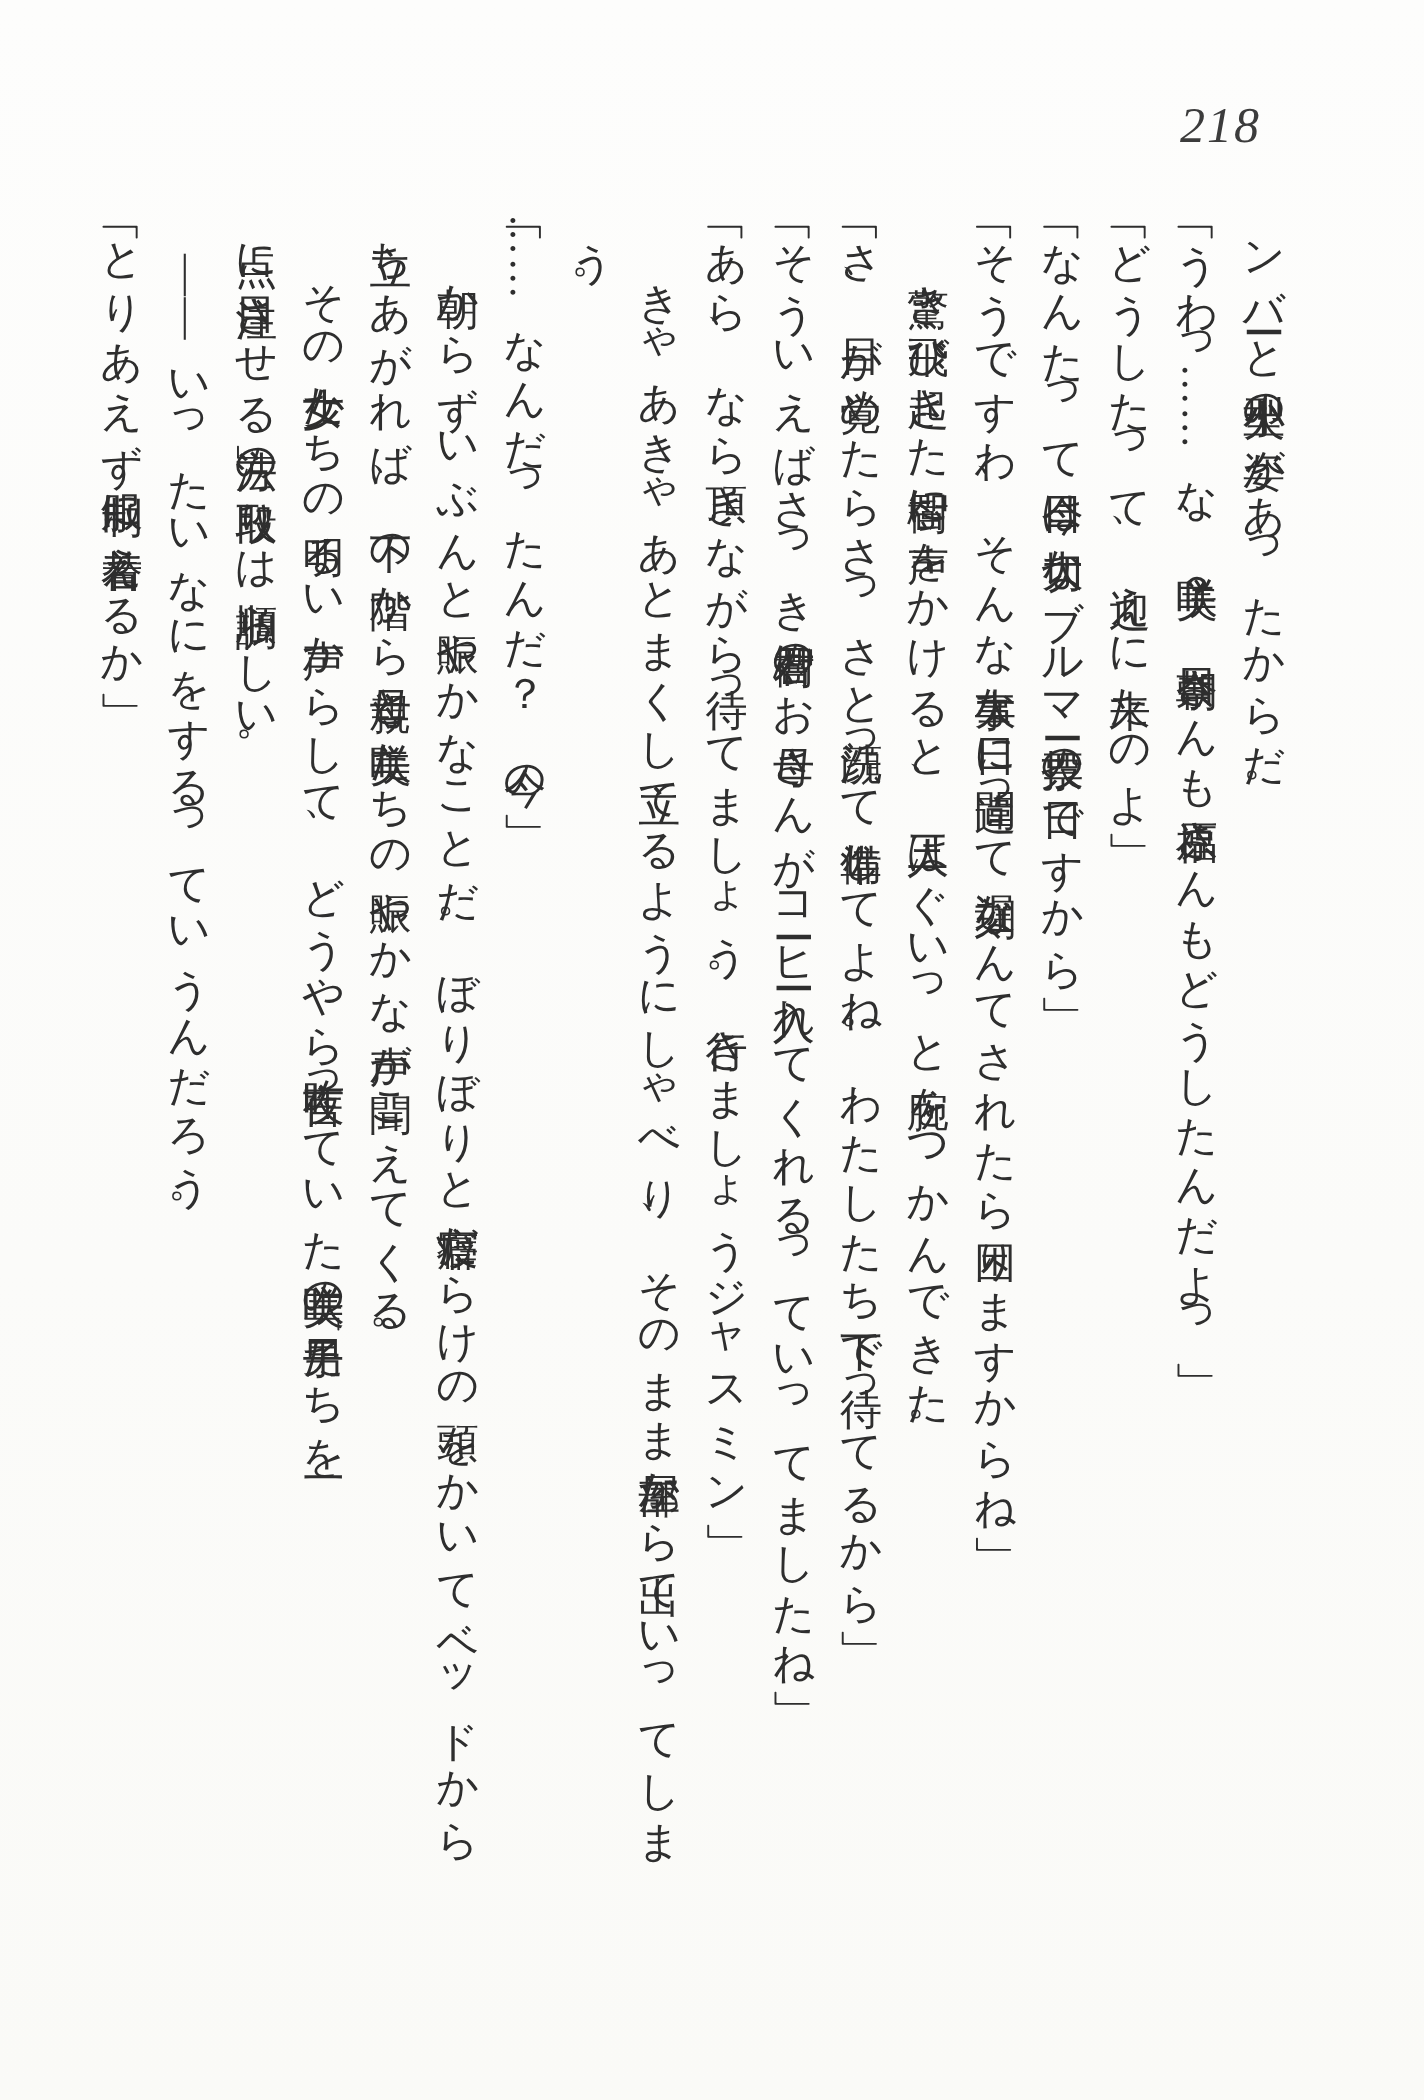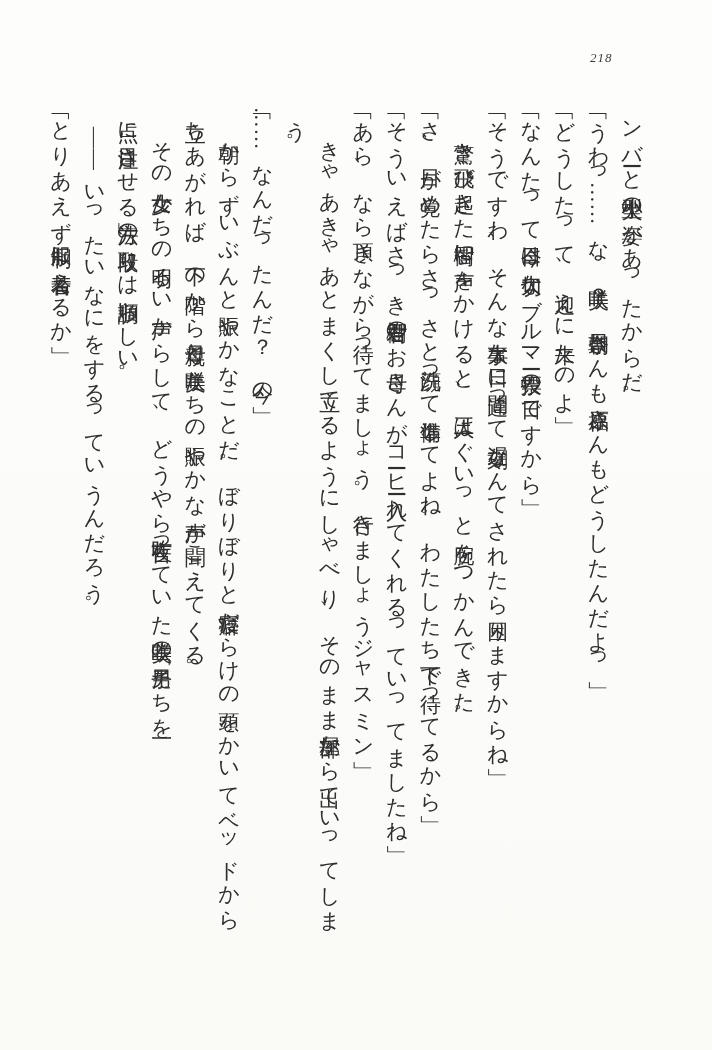--- a/index.html
+++ b/index.html
@@ -16,21 +16,21 @@
   }
   .page {
     position: absolute;
     inset: 0;
     background: linear-gradient(180deg, #fdfdfc 0%, #fbfbf9 60%, #fafaf7 100%);
   }
   .page-number {
     position: absolute;
     top: 50px;
     left: 590px;
-    font-size: 13px;
+    font-size: 25px;
     font-style: italic;
     letter-spacing: 1px;
     color: #3c3c3c;
   }
   .page-text {
     position: absolute;
     top: 106px;
     right: 64px;
     height: 842px;
     writing-mode: vertical-rl;

